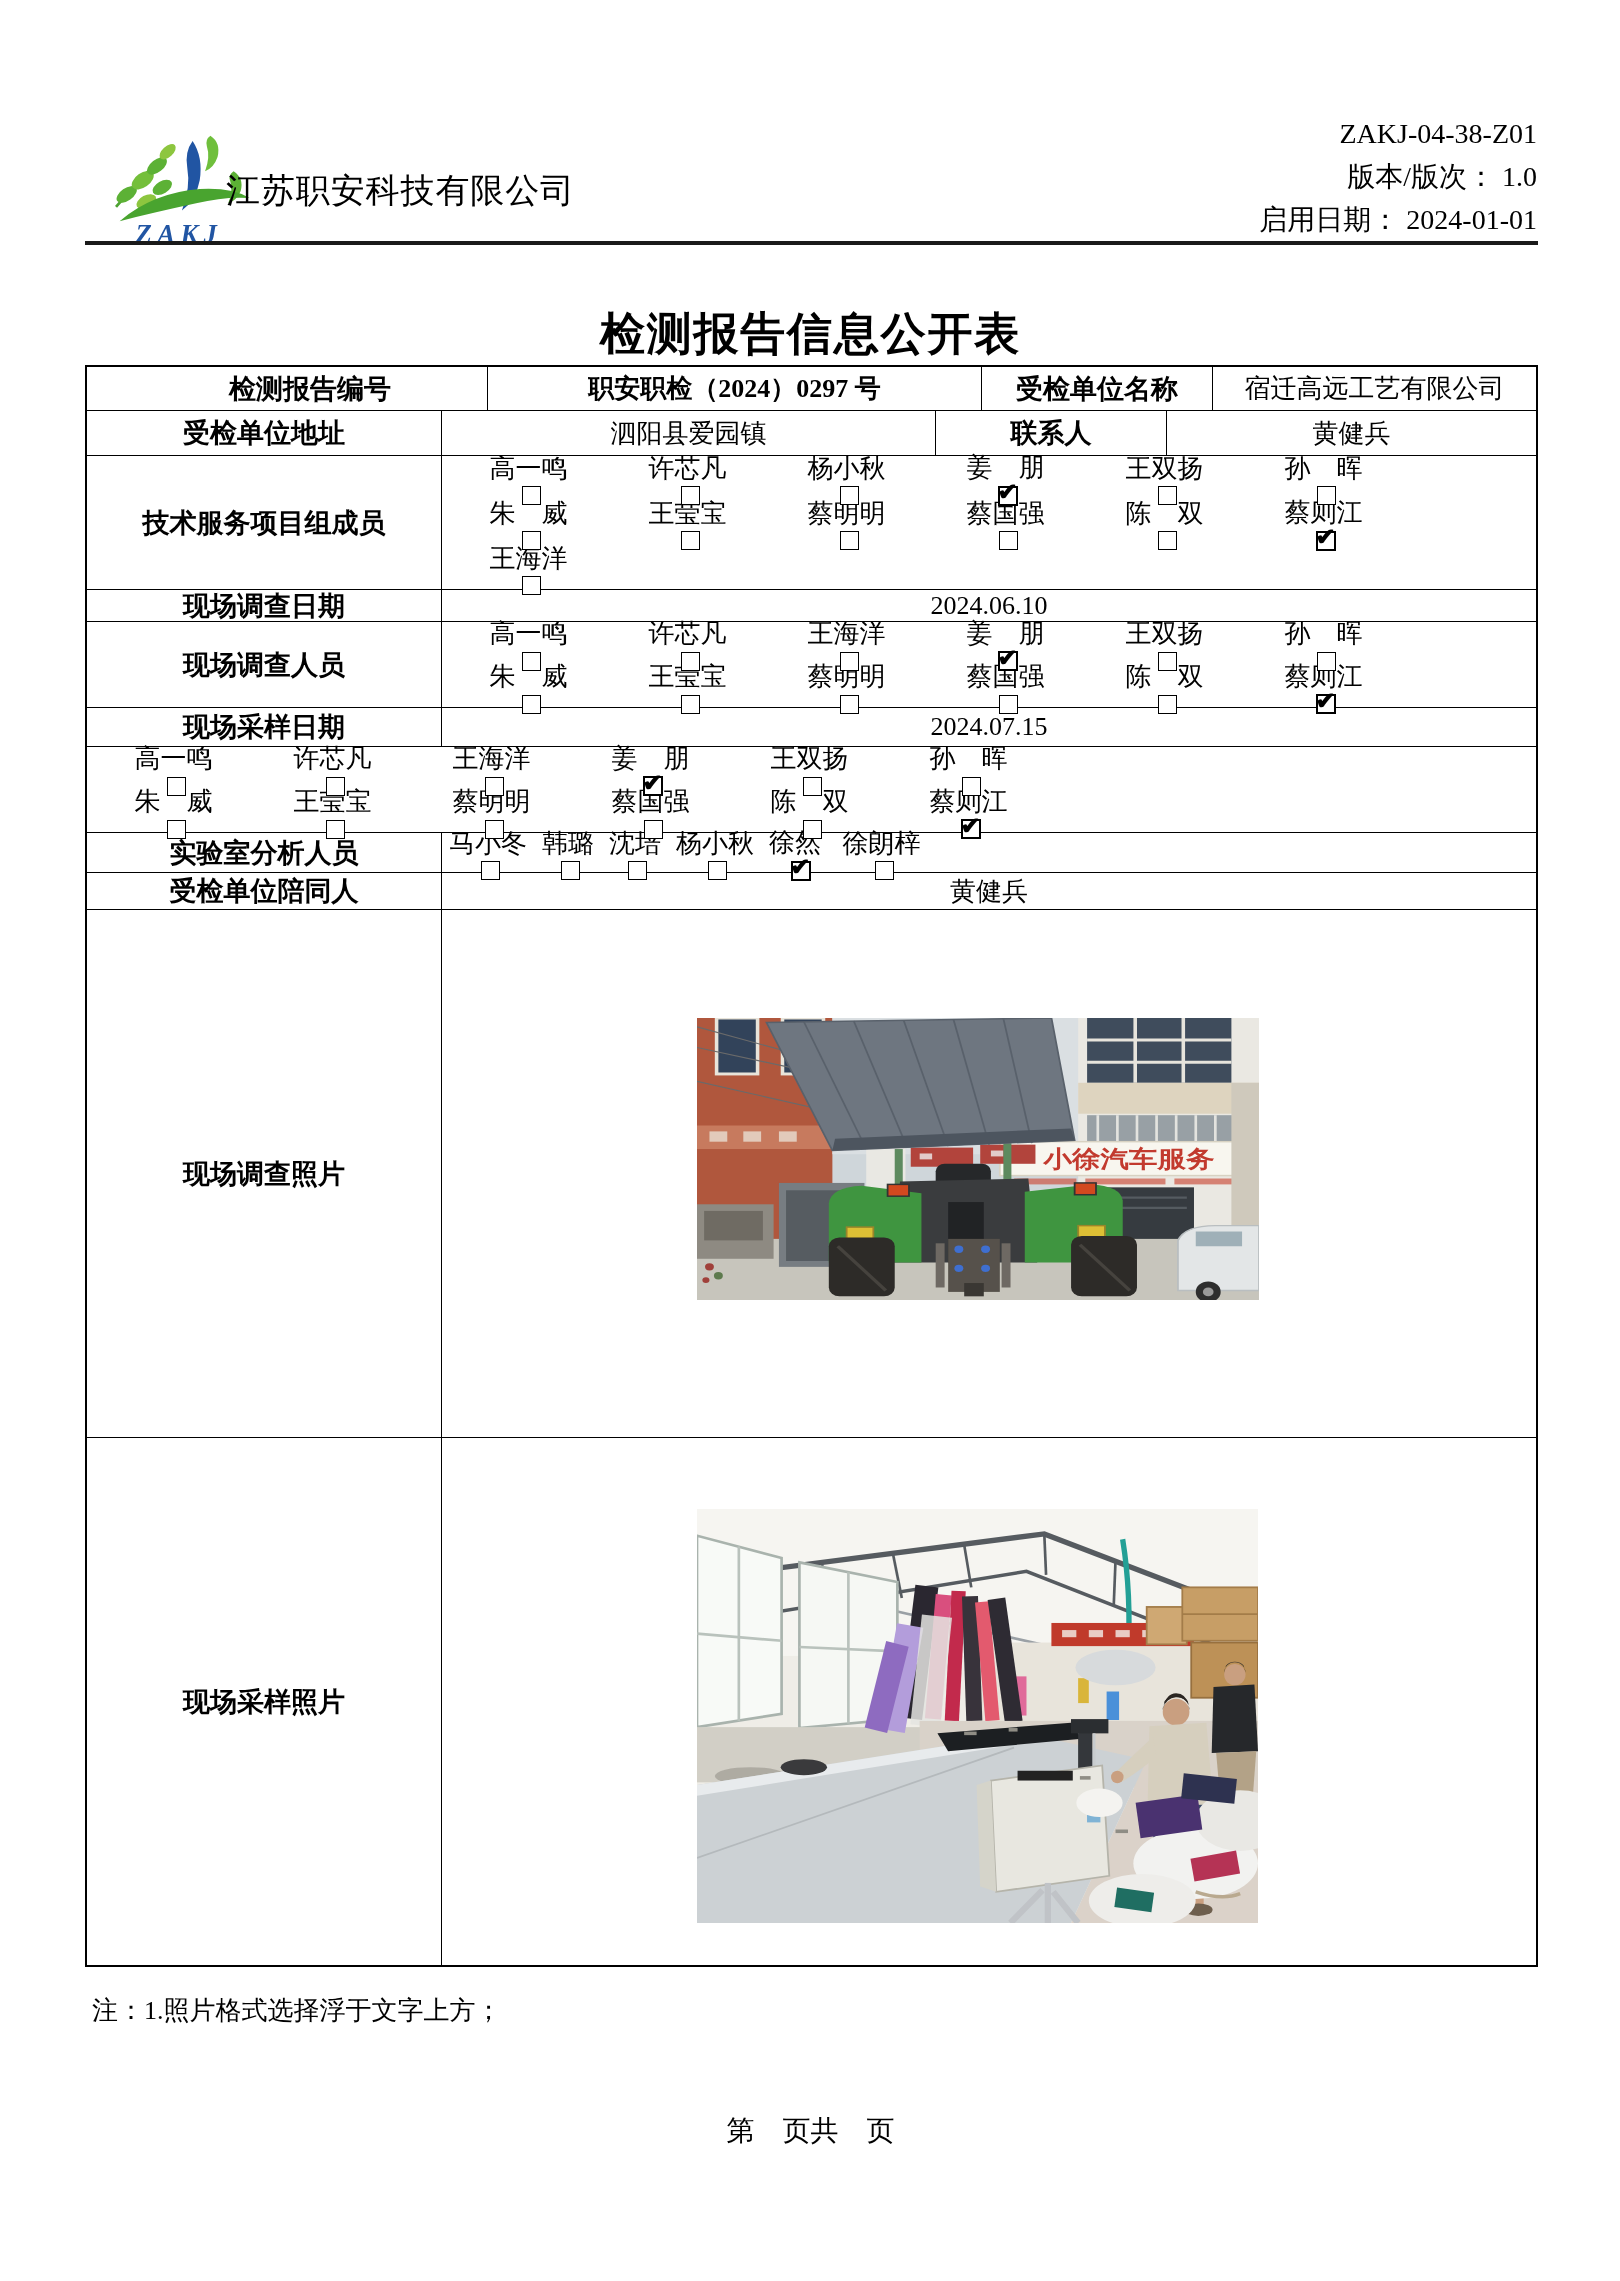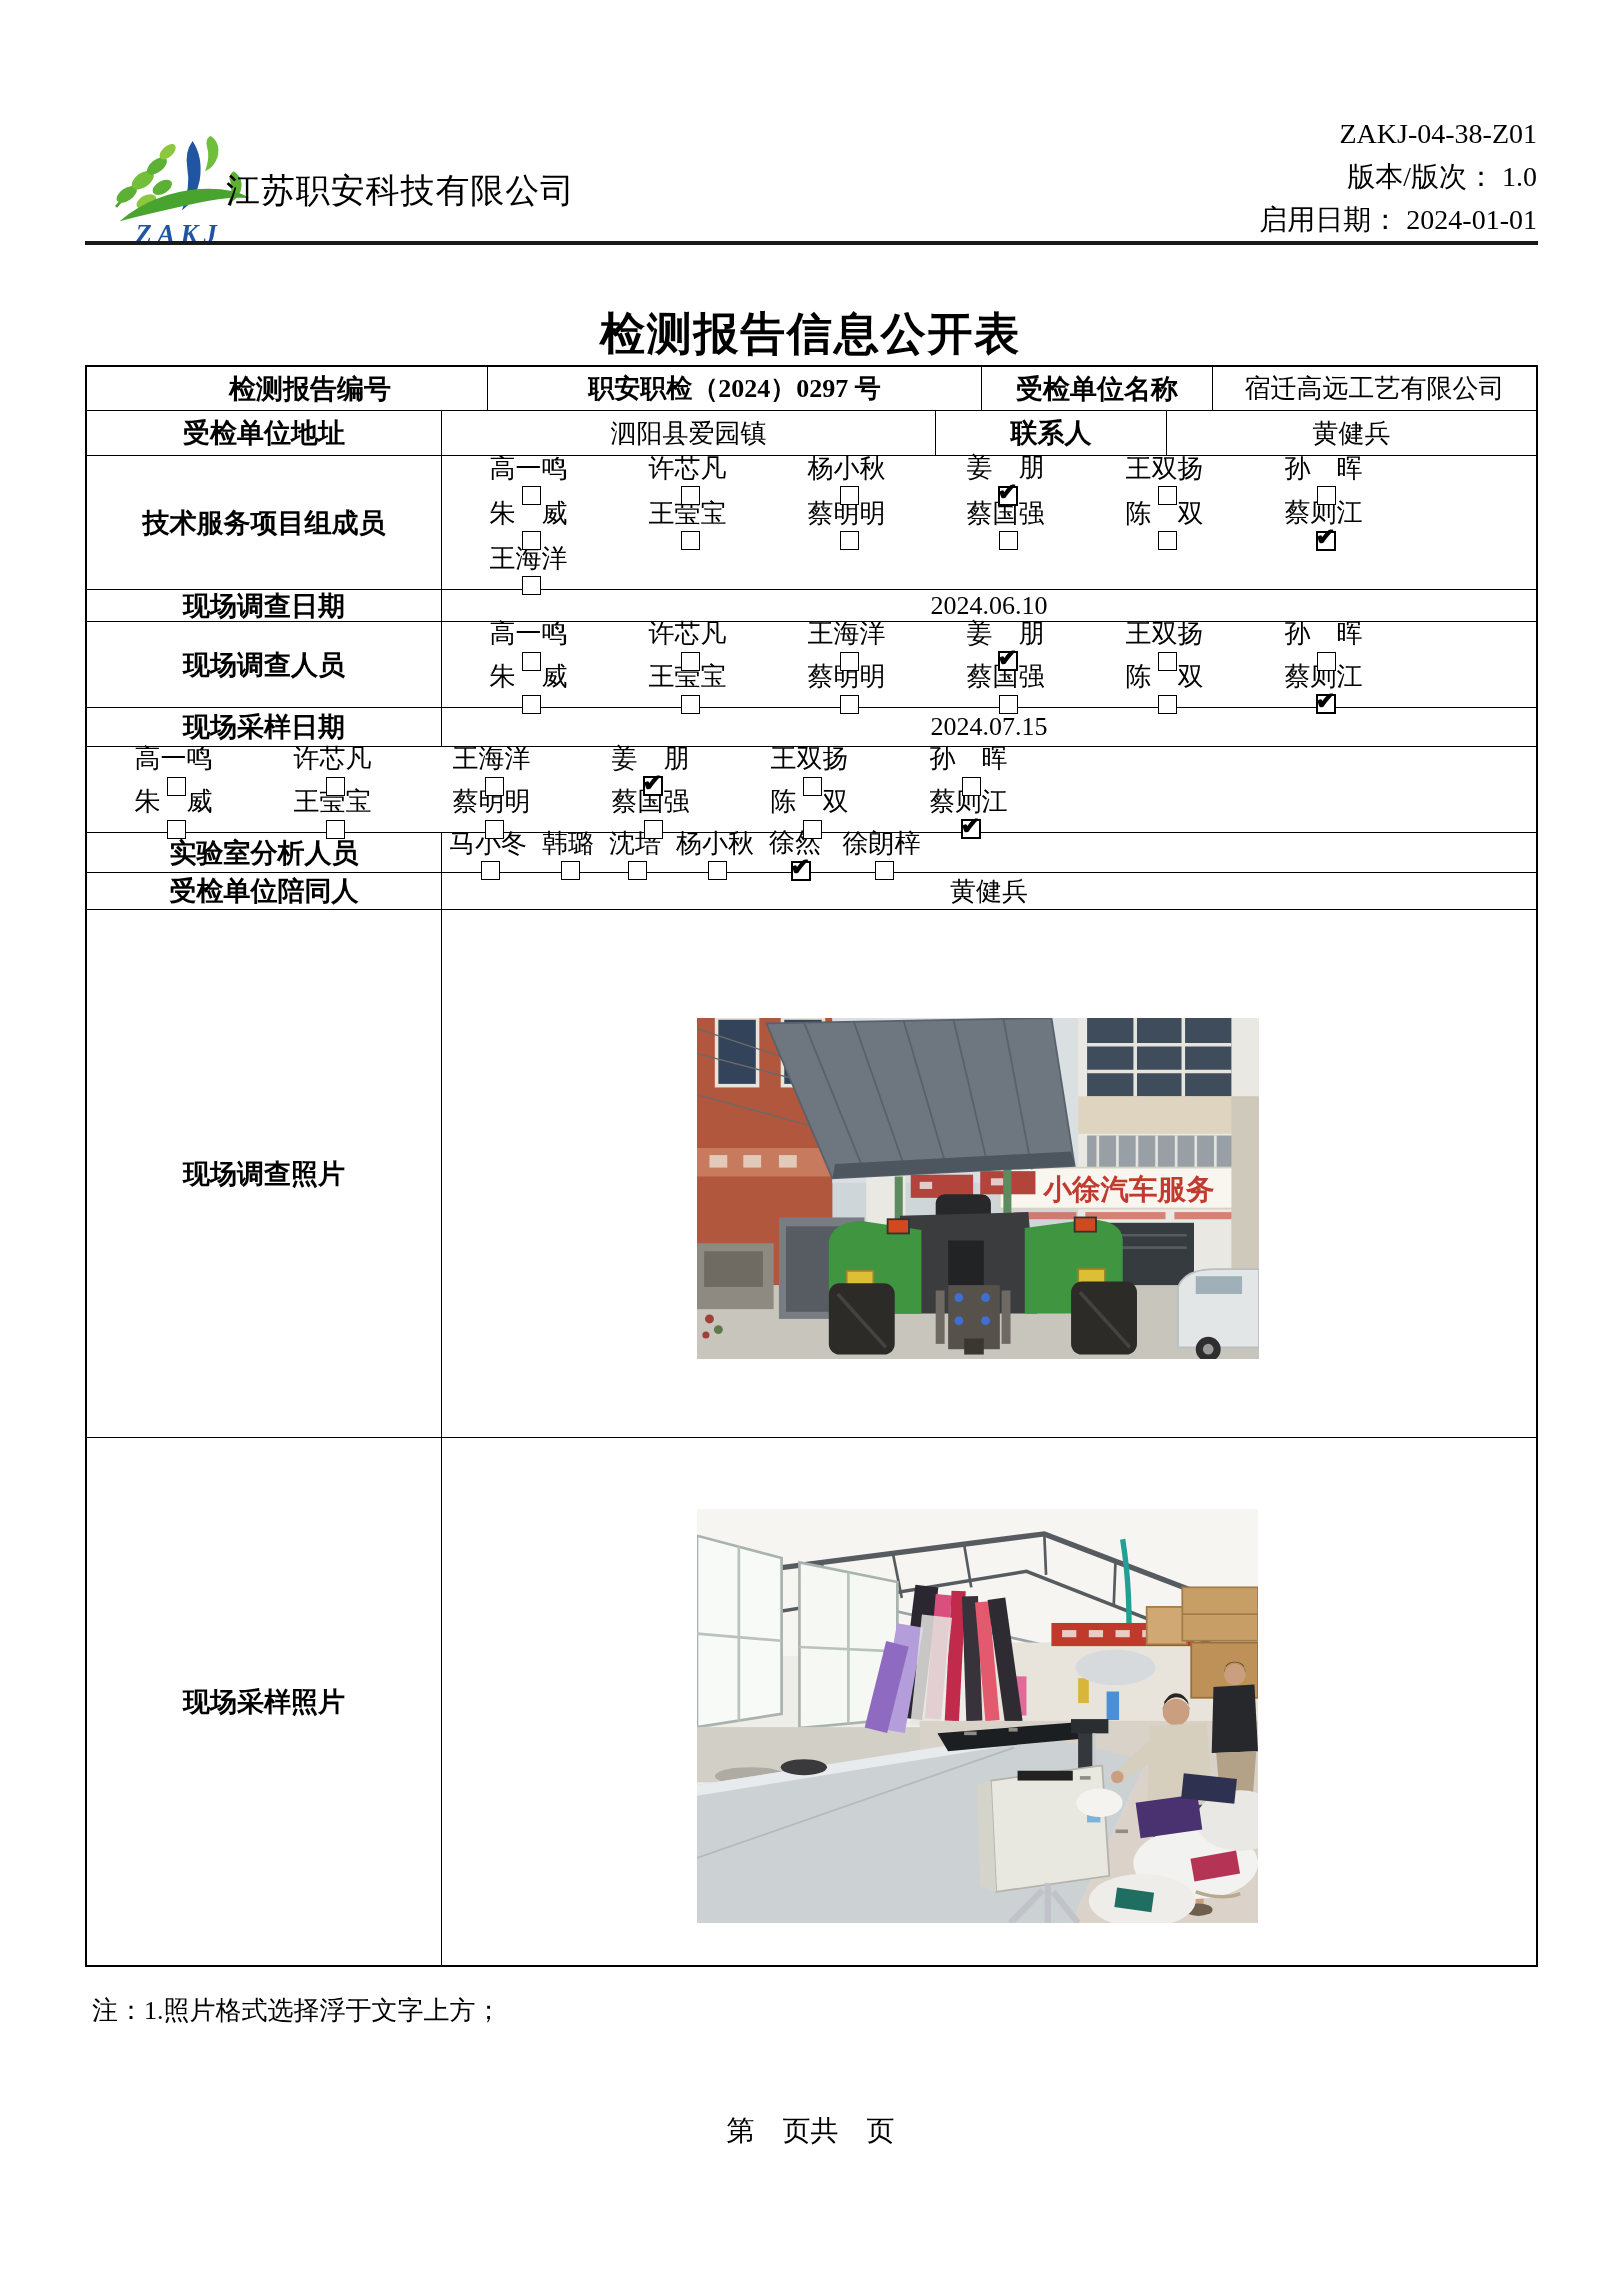--- a/index.html
+++ b/index.html
@@ -33,21 +33,21 @@
   .r9{height:37px;} .r10{height:528px;} .r11{height:528px;}
   .nameline{display:flex;align-items:center;height:45px;padding-left:7.1px;}
   .r5 .nameline,.r7 .nameline{height:43px;}
   .name-item{width:159px;display:flex;align-items:center;flex-direction:column;}
   .nameline.lab .name-item{width:auto;margin-right:15px;}
   .nm{font-size:26px;white-space:pre;}
   .cb{width:17px;height:17px;border:1.8px solid #000;margin-left:5.3px;flex:0 0 auto;position:relative;top:0.9px;background:#fff;}
   .cb.checked{border-width:2.7px;width:16px;height:16px;}
   .cb.checked::before{content:"✔";position:absolute;left:-2.7px;top:-9.8px;font-size:24px;font-weight:bold;}
   
-  .photo1{position:absolute;left:697px;top:1018px;width:562px;height:341px;}
+  .photo1{position:absolute;left:697px;top:1018px;width:562px;height:282px;}
   .photo2{position:absolute;left:697px;top:1509px;width:561px;height:414px;}
   .photo1 svg,.photo2 svg{display:block;width:100%;height:100%;}
   
   .note{position:absolute;left:92px;top:1993px;font-size:26px;}
   .page-footer{position:absolute;left:0;top:2112px;width:100%;text-align:center;font-size:28px;}
 </style>
 </head>
 <body>
 
 <div class="page">

